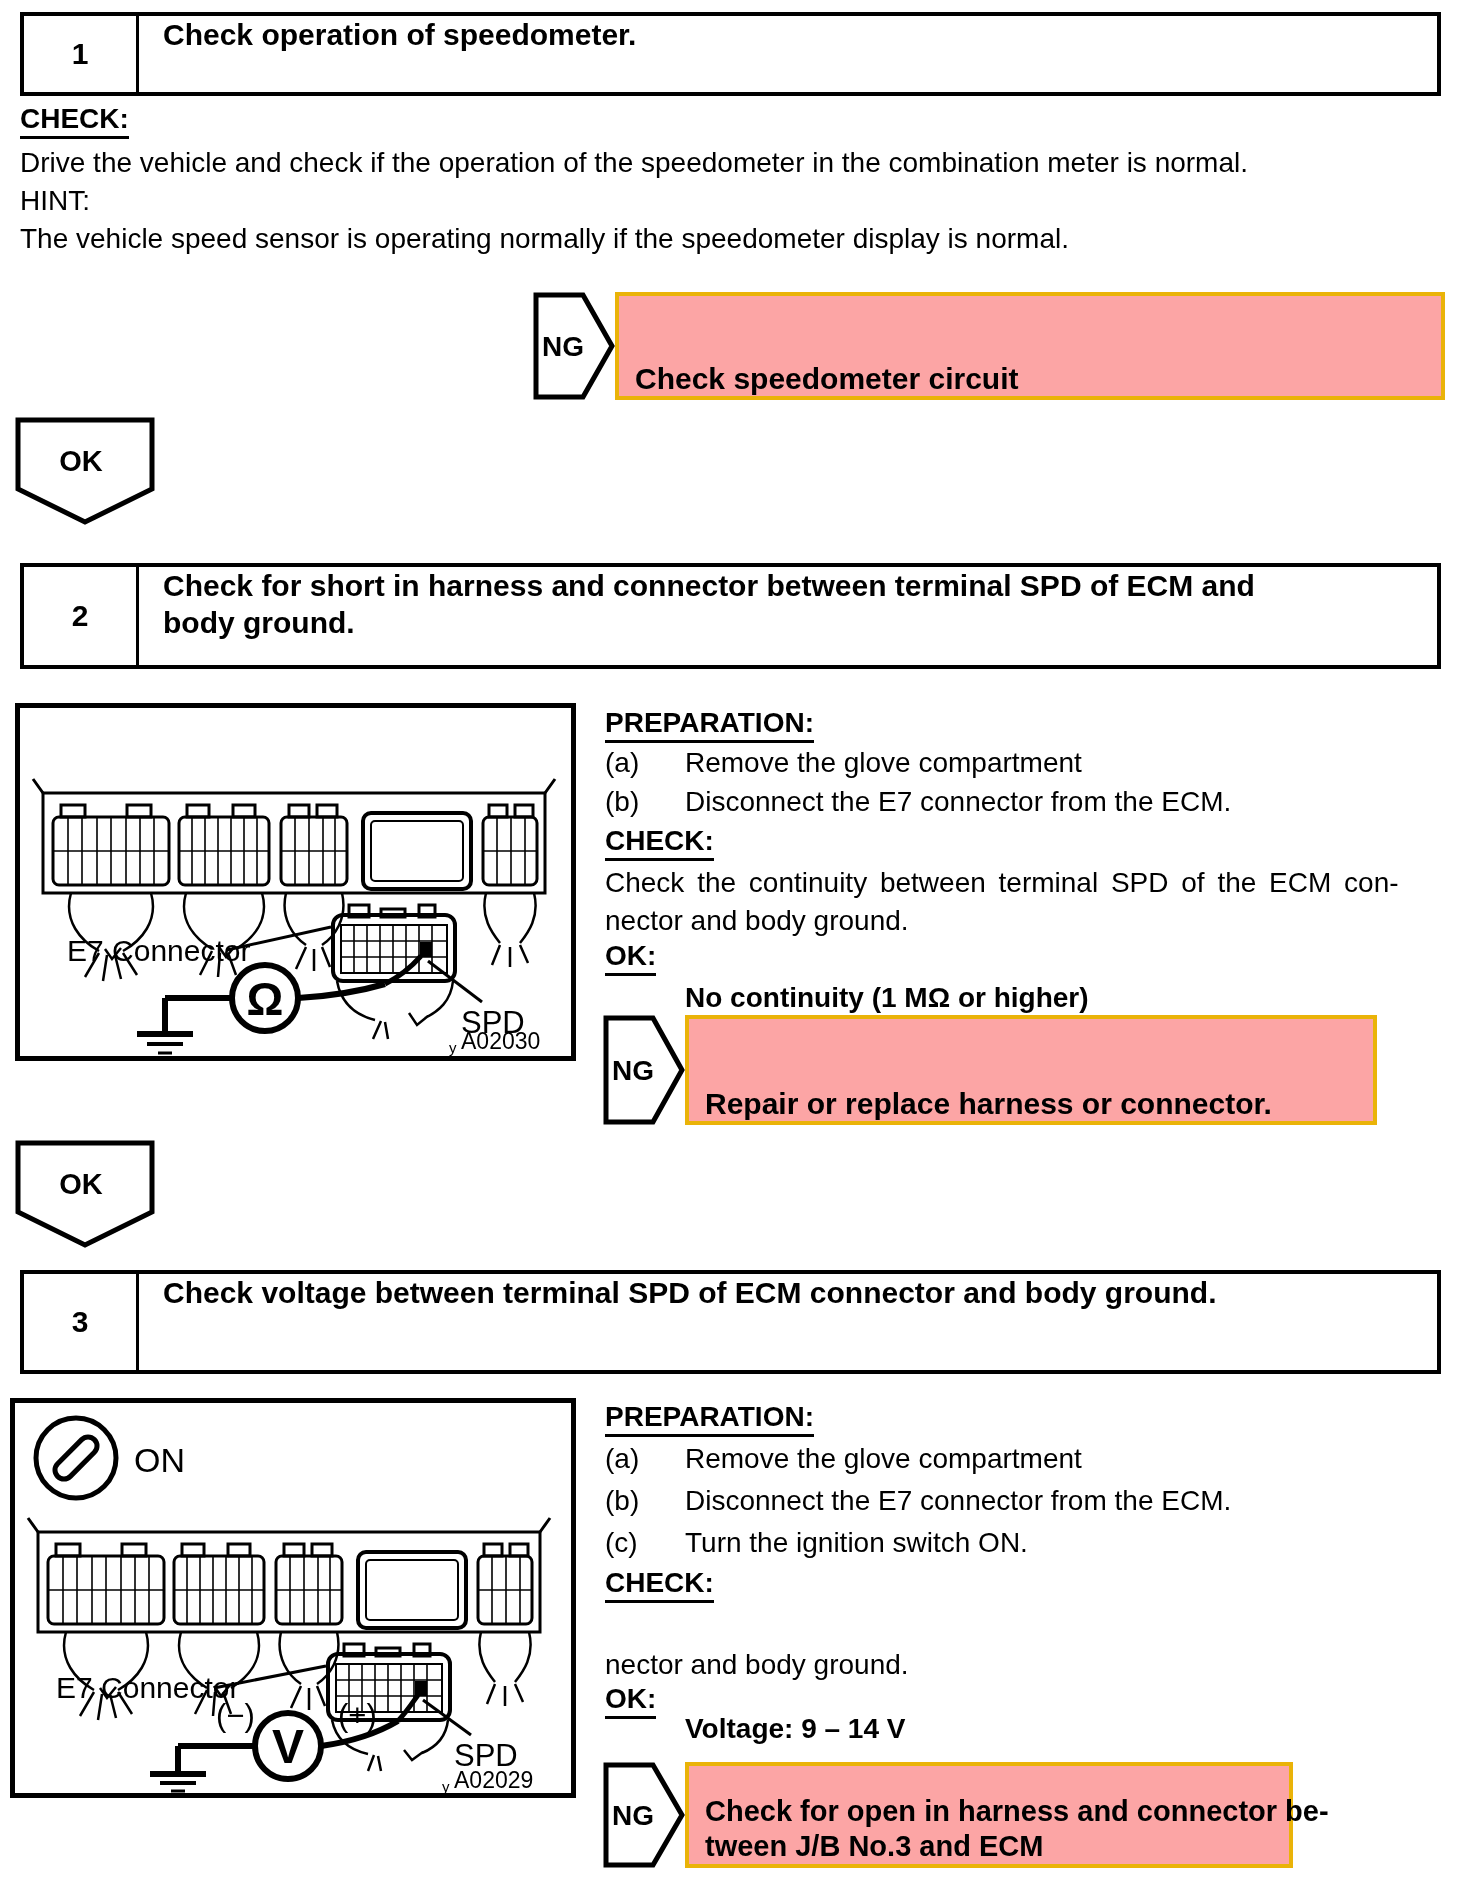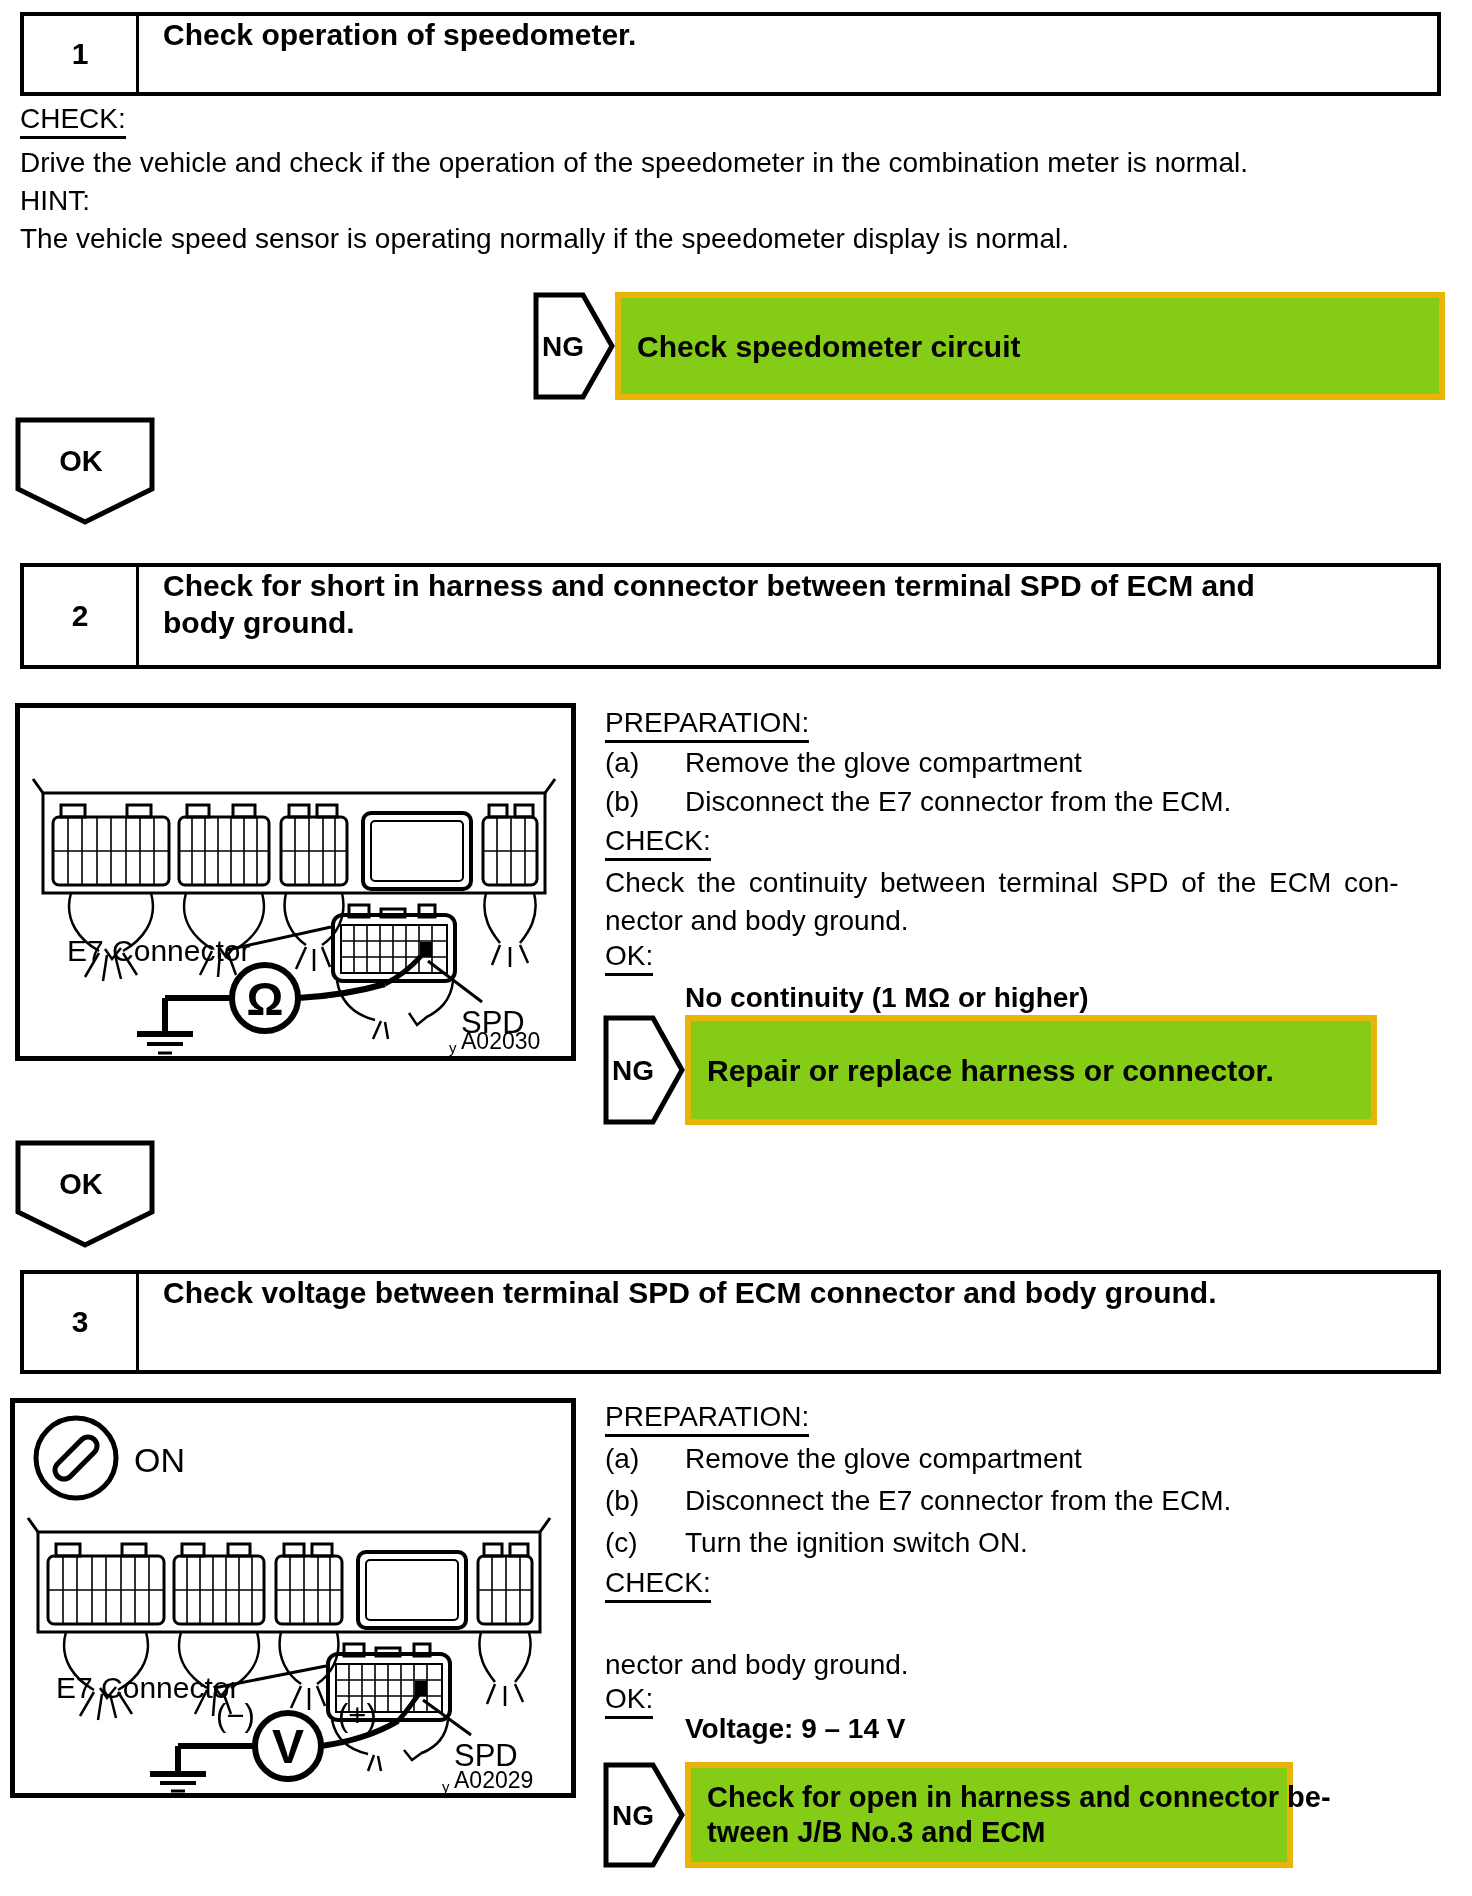--- a/index.html
+++ b/index.html
@@ -4,31 +4,31 @@
 <style>
   html,body{margin:0;padding:0;background:#fff}
   .page{position:relative;width:1472px;height:1896px;background:#fff;color:#000;
         font-family:"Liberation Sans",sans-serif;overflow:hidden}
   .abs{position:absolute}
   .stepbox{display:flex;border:4px solid #000;box-sizing:border-box;background:#fff}
   .stepnum{width:112px;border-right:3px solid #000;display:flex;align-items:center;
            justify-content:center;font-weight:bold;font-size:30px}
   .steptitle{flex:1;display:flex;flex-direction:column;
              padding-left:24px;font-weight:bold;font-size:30px;line-height:37px;white-space:nowrap}
-  .lbl{font-weight:normal;font-size:28px;display:inline-block;border-bottom:3px solid #000;
+  .lbl{font-weight:bold;font-size:28px;display:inline-block;border-bottom:3px solid #000;
        padding-bottom:2px;line-height:30px}
   .body{font-size:28px;line-height:34px;white-space:nowrap}
   .bold{font-weight:bold}
   .row{display:flex;font-size:28px;white-space:nowrap}
   .item-id{width:80px;flex:none}
   .indent{padding-left:80px}
   .just{word-spacing:5px}
-  .ngbox{border:6px solid #eab308;box-sizing:border-box;display:flex;flex-direction:column;
-         justify-content:center;padding-left:16px;font-weight:bold;font-size:30px;
-         line-height:35px;background:#84cc16;white-space:nowrap}
+  .ngbox{border:4px solid #eab308;box-sizing:border-box;display:flex;flex-direction:column;
+         justify-content:flex-end;padding-left:16px;font-weight:bold;font-size:30px;
+         line-height:35px;background:#fca5a5;white-space:nowrap}
   .ln{fill:none;stroke:#000}
   svg text{fill:#000;stroke:none;font-family:"Liberation Sans",sans-serif}
 </style>
 </head>
 <body>
 
 <div class="page">
 
   <div class="stepbox abs" style="left:20px;top:12px;width:1421px;height:84px">
     <div class="stepnum">1</div>

